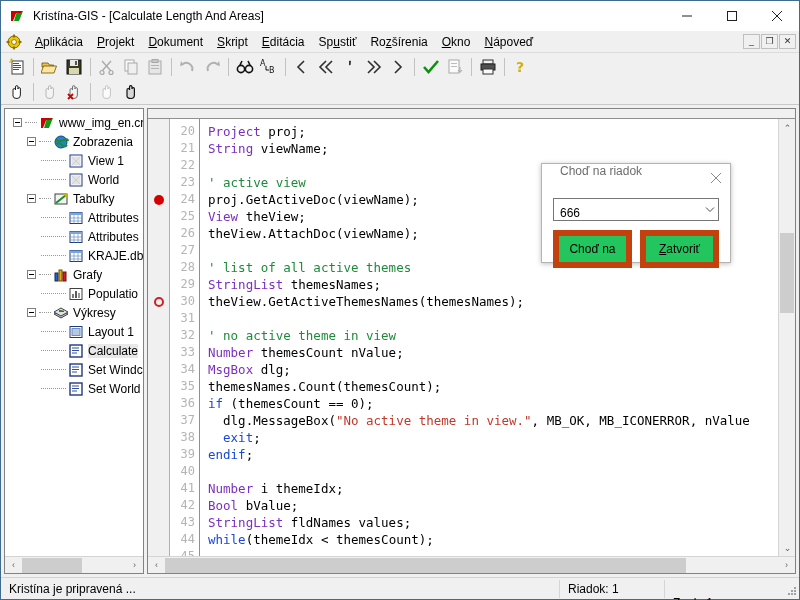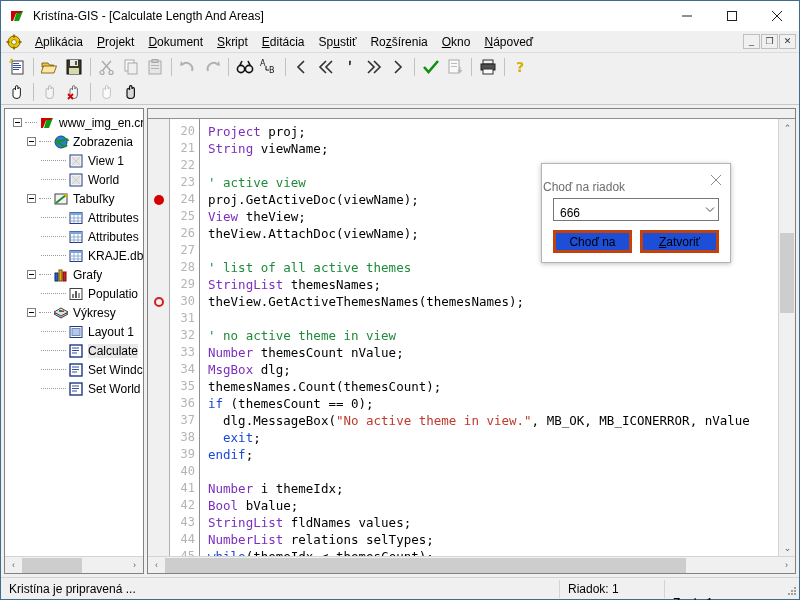--- a/index.html
+++ b/index.html
@@ -285,22 +285,22 @@
     left: 540px; top: 58px;
     width: 190px; height: 100px;
     background: #ffffff;
     border: 1px solid #b4b4b4;
     box-shadow: 0 1px 5px rgba(0,0,0,0.25);
     z-index: 50;
     display: flex; flex-direction: column;
   }
   .dlg-title {
     height: 30px;
-    display: flex; align-items: flex-end;
-    padding-left: 1px;
+    display: flex; align-items: flex-start;
+    padding-left: 18px;
     font-size: 12px; color: #6d6d6d;
     flex: 0 0 auto;
   }
   .dlg-close {
     margin-left: auto;
     width: 28px; height: 28px;
     display: flex; align-items: center; justify-content: center;
     color: #8a8a8a;
   }
   .dlg-body { padding: 4px 11px 0 11px; }
@@ -317,23 +317,23 @@
     width: 17px; height: 21px;
     display: flex; align-items: center; justify-content: center;
     color: #4a4a4a; font-size: 9px;
   }
   .dlg-buttons {
     display: flex; gap: 8px;
     padding: 9px 11px 0 11px;
   }
   .dlg-btn {
     flex: 1 1 0;
-    height: 23px;
-    border: 3px solid #c2410c;
-    background: #1d4ed8;
+    height: 38px;
+    border: 6px solid #c2410c;
+    background: #22c55e;
     font-size: 12px; color: #000;
     display: flex; align-items: center; justify-content: center;
   }
   .dlg-btn u { text-decoration: underline; }
 
   
   .statusbar {
     height: 22px;
     background: #f0f0f0;
     border-top: 1px solid #d4d4d4;
@@ -830,21 +830,20 @@
               <div class="code-line"><span class="kw">MsgBox</span><span> dlg;</span></div>
               <div class="code-line"><span>themesNames.Count(themesCount);</span></div>
               <div class="code-line"><span class="kw2">if</span><span> (themesCount == 0);</span></div>
               <div class="code-line"><span>  dlg.MessageBox(</span><span class="str">"No active theme in view."</span><span>, MB_OK, MB_ICONERROR, nValue</span></div>
               <div class="code-line"><span>  </span><span class="kw2">exit</span><span>;</span></div>
               <div class="code-line"><span class="kw2">endif</span><span>;</span></div>
               <div class="code-line">&nbsp;</div>
               <div class="code-line"><span class="kw">Number</span><span> i themeIdx;</span></div>
               <div class="code-line"><span class="kw">Bool</span><span> bValue;</span></div>
               <div class="code-line"><span class="kw">StringList</span><span> fldNames values;</span></div>
-              <div class="code-line"><span class="kw">NumberList</span><span> relations selTypes;</span></div>
               <div class="code-line"><span class="kw2">while</span><span>(themeIdx &lt; themesCount);</span></div>
             </div>
         </div>
         <div class="vscroll">
           <div class="vs-arrow">⌃</div>
           <div class="vs-track">
             <div class="vs-thumb" style="top:24%; height:20%;"></div>
           </div>
           <div class="vs-arrow">⌄</div>
         </div>

